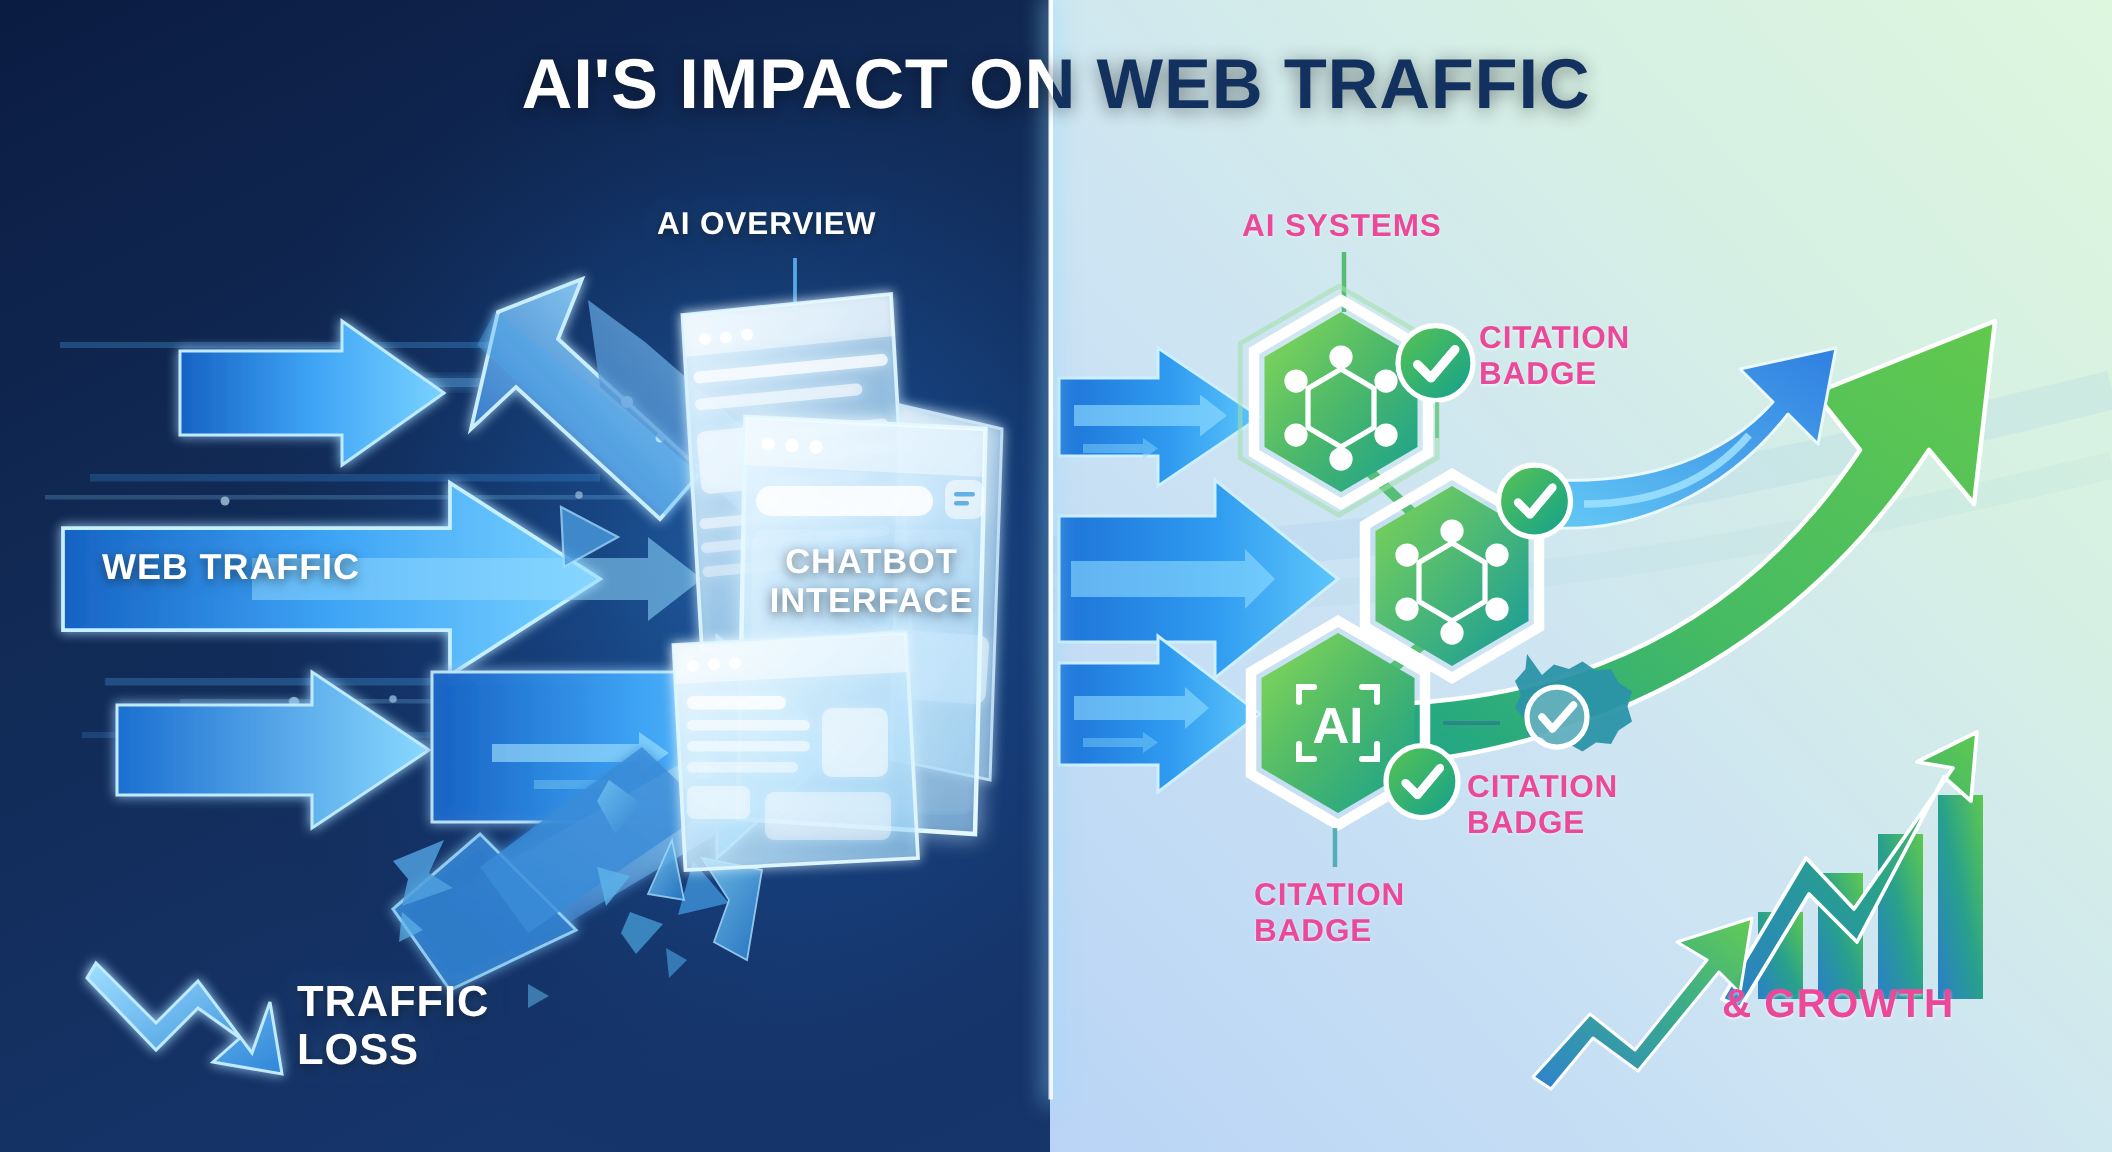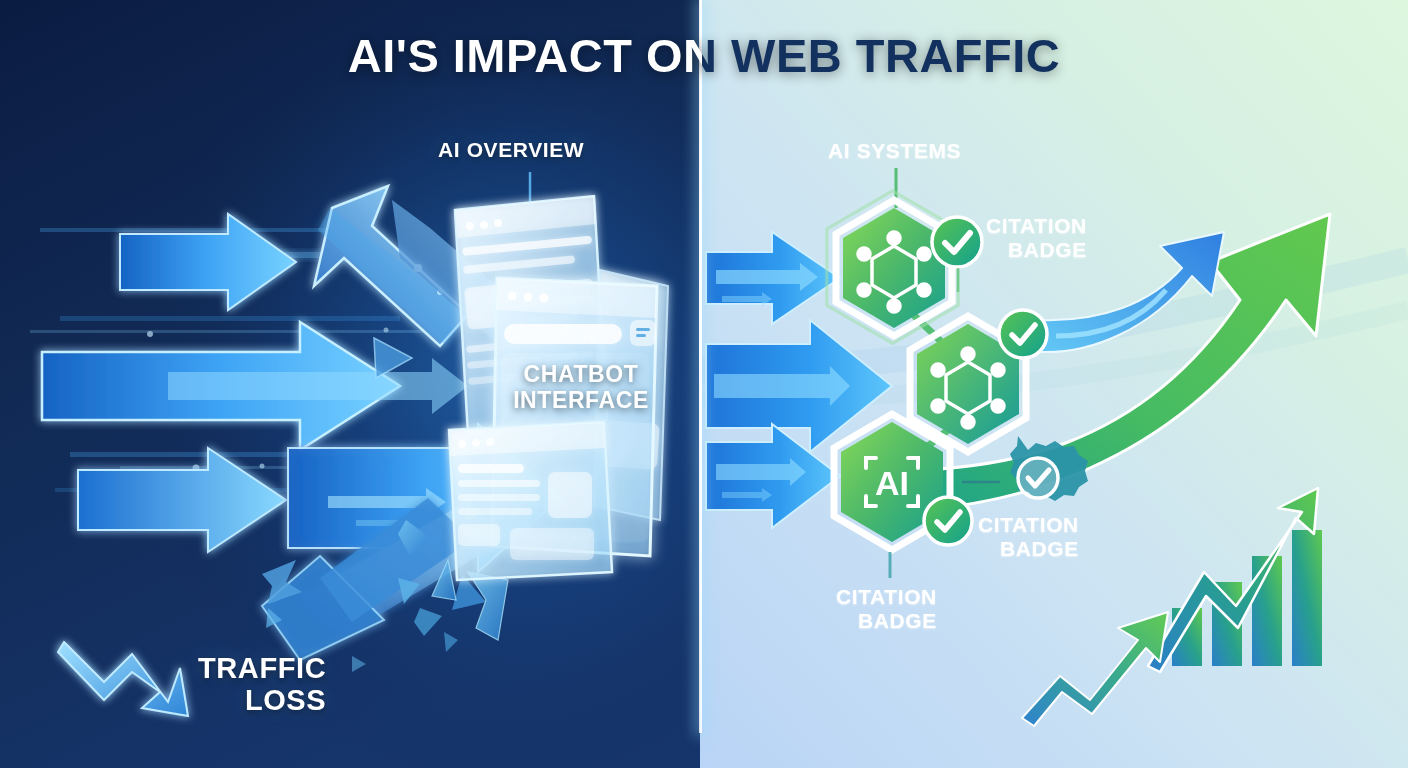--- a/index.html
+++ b/index.html
@@ -20,23 +20,23 @@
   }
   .ttl-fill {
     background-image:linear-gradient(to right,
       #ffffff 0, #ffffff 49.7%, #13315f 49.7%, #13315f 100%);
     -webkit-background-clip:text; background-clip:text; color:transparent;
     -webkit-text-fill-color:transparent;
     filter:drop-shadow(0 2px 6px rgba(0,0,0,.45));
     text-align:center;
   }
 
-  .lbl { position:absolute; font-weight:bold; letter-spacing:.6px; line-height:1.12;text-align:right; }
+  .lbl { position:absolute; font-weight:bold; letter-spacing:.6px; line-height:1.12; }
   .lbl-dark  { color:#ffffff; text-shadow:0 2px 7px rgba(0,0,0,.55), 0 0 16px rgba(120,200,255,.30); }
-  .lbl-light { color:#ffffff; text-shadow:0 1px 2px rgba(255,255,255,.55); }
+  .lbl-light { color:#ec4899; text-shadow:0 1px 2px rgba(255,255,255,.55); }
 
   #lbl-ai-overview  { left:438px; top:138px; font-size:21px; }
   #lbl-web-traffic  { left:68px;  top:366px; font-size:24px; }
   #lbl-chatbot      { left:506px; top:362px; font-size:23px; width:150px; text-align:center; }
   #lbl-traffic-loss { left:198px; top:652px; font-size:29px; }
 
   #lbl-ai-systems   { left:828px;  top:139px; font-size:21px; }
   #lbl-badge-1      { left:986px;  top:214px; font-size:21px; }
   #lbl-badge-2      { left:978px;  top:513px; font-size:21px; }
   #lbl-badge-3      { left:836px;  top:585px; font-size:21px; }
@@ -416,20 +416,21 @@
   <div id="divider"></div>
 
   <div class="layer">
 
     <div class="ttl">
       <span class="ttl-fill">AI'S IMPACT ON WEB TRAFFIC</span>
     </div>
 
     <div class="lbl lbl-dark" id="lbl-ai-overview">AI OVERVIEW</div>
 
+    <div class="lbl lbl-dark" id="lbl-web-traffic">WEB TRAFFIC</div>
 
     <div class="lbl lbl-dark" id="lbl-traffic-loss">
       <div>TRAFFIC</div>
       <div>LOSS</div>
     </div>
 
     <div class="lbl lbl-dark" id="lbl-chatbot">
       <div>CHATBOT</div>
       <div>INTERFACE</div>
     </div>
@@ -445,16 +446,17 @@
       <div>CITATION</div>
       <div>BADGE</div>
     </div>
 
     <div class="lbl lbl-light" id="lbl-badge-3">
       <div>CITATION</div>
       <div>BADGE</div>
     </div>
 
     <div class="lbl lbl-light" id="lbl-recovery">
+      <div>&amp; GROWTH</div>
     </div>
 
   </div>
 </div>
 
 </body></html>

